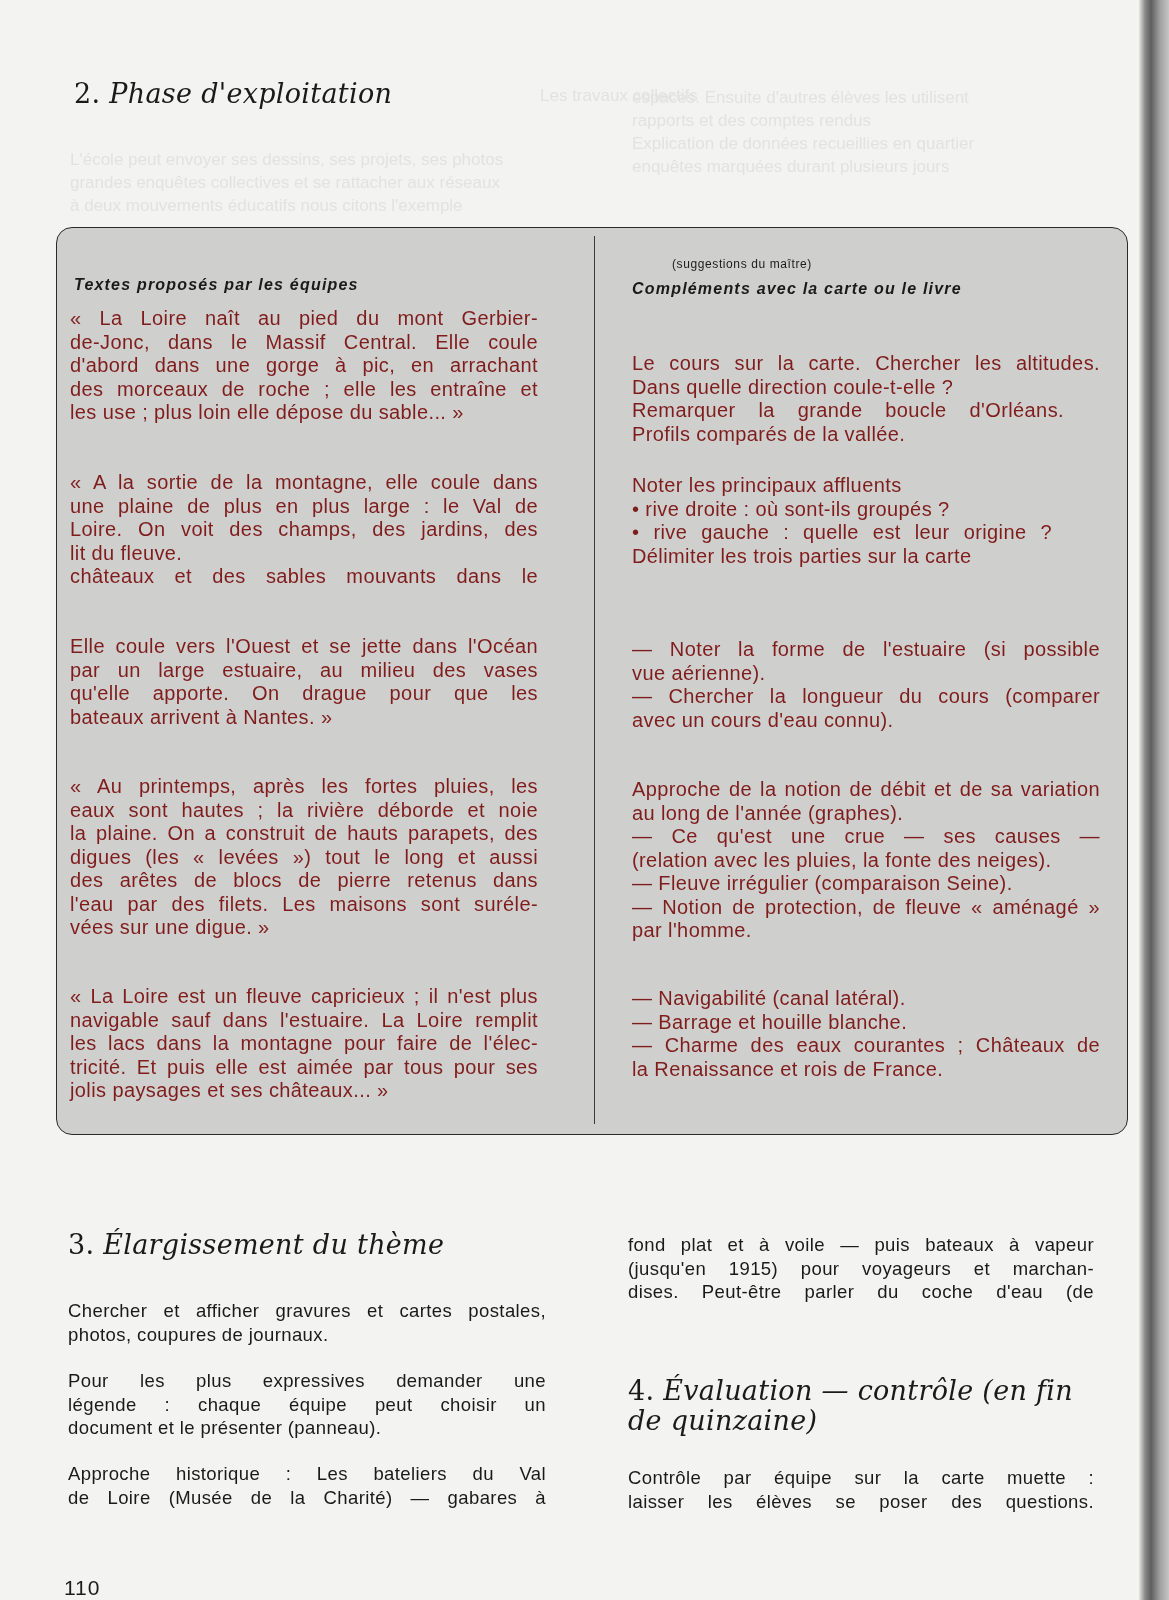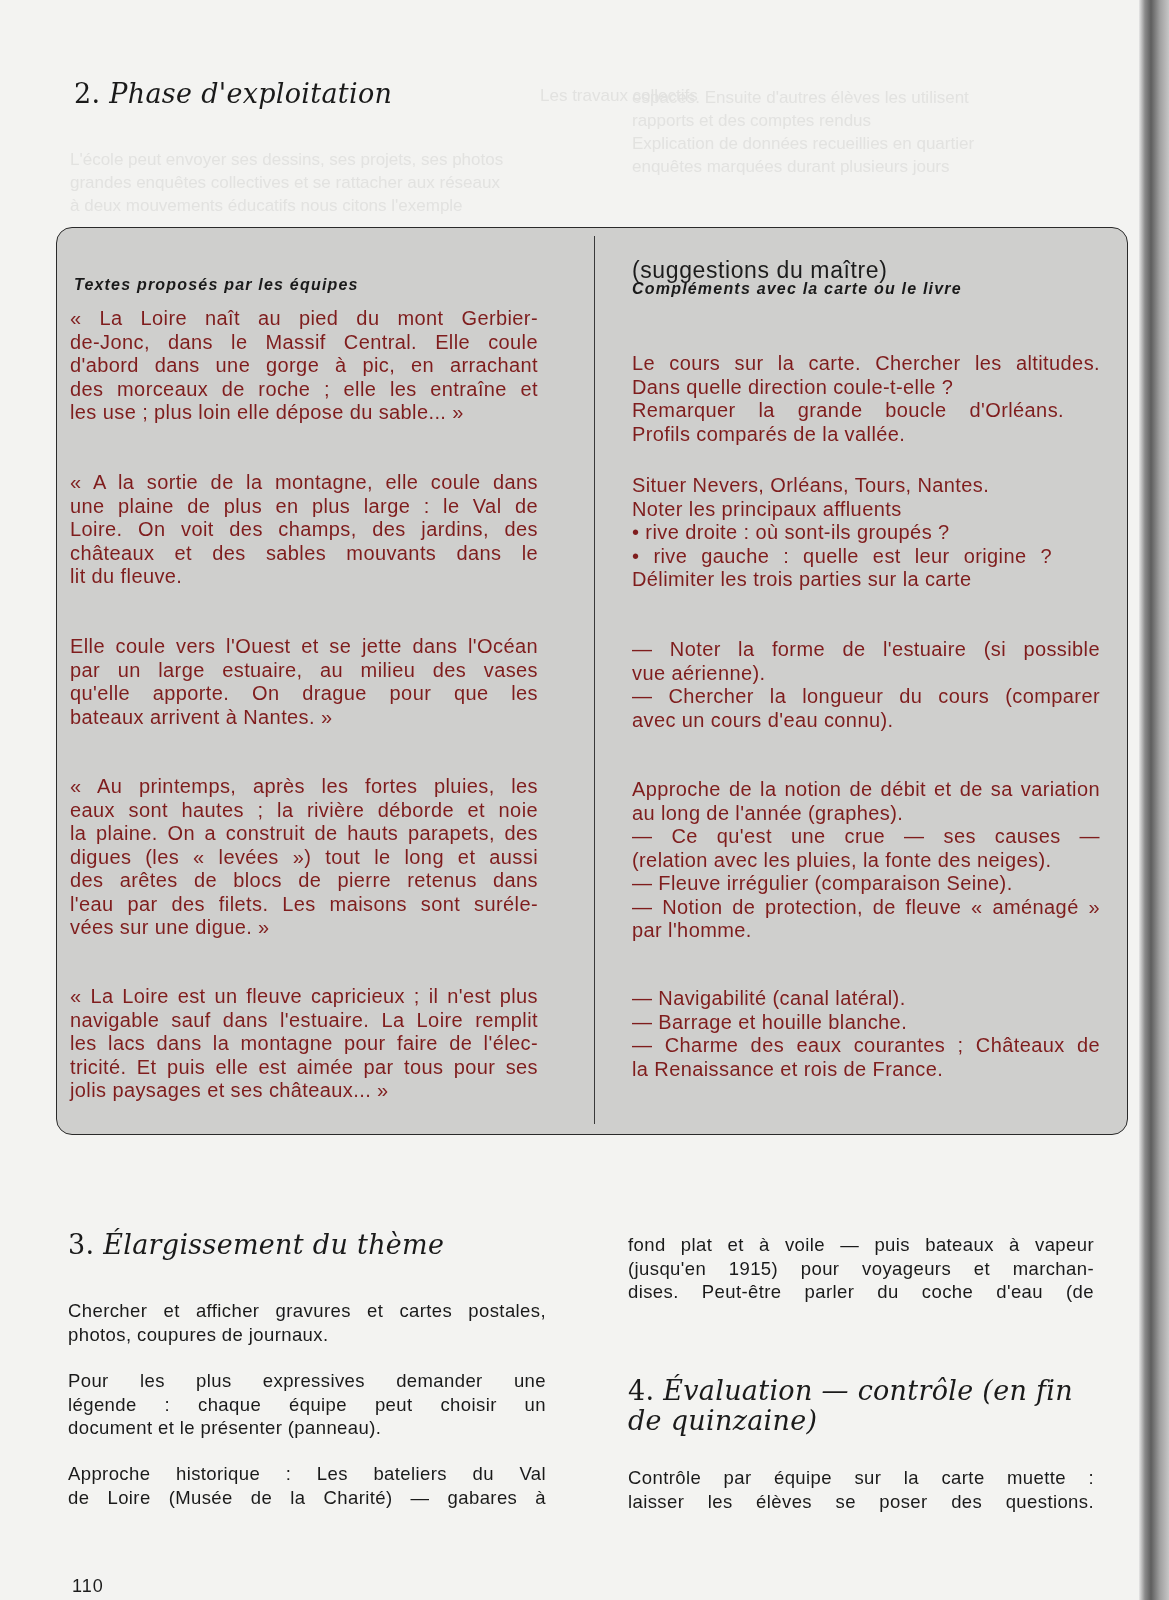--- a/index.html
+++ b/index.html
@@ -31,34 +31,34 @@
       box-sizing: border-box;
     }
     .box-divider {
       position: absolute; left: 594px; top: 236px; width: 1px; height: 888px;
       background: #3a3a3a;
     }
     .col-title {
       position: absolute; font-weight: bold; font-style: italic;
       font-size: 16px; letter-spacing: 1.2px; color: #1a1a1a; margin-top: 46px;
     }
-    .col-sub { position: absolute; font-size: 23px; letter-spacing: 0.6px; }
+    .col-sub { position: absolute; font-size: 12px; letter-spacing: 0.6px; margin-left: 40px; }
     .para {
       position: absolute; font-size: 20px; line-height: 23.5px;
       text-align: justify; letter-spacing: 0.4px; color: #7f1d1d;
     }
     .para .ln { display: block; text-align: justify; text-align-last: justify; }
     .para .ln.last { text-align-last: left; }
     .body-text {
       position: absolute; font-size: 18.5px; line-height: 23.5px;
       letter-spacing: 0.4px; color: #1a1a1a;
     }
     .body-text .ln { display: block; text-align: justify; text-align-last: justify; }
     .body-text .ln.last { text-align-last: left; }
-    .page-number { position: absolute; left: 72px; top: 1576px; font-size: 18px; letter-spacing: 1px; }
+    .page-number { position: absolute; left: 64px; top: 1576px; font-size: 21px; letter-spacing: 1px; }
     sup { font-size: 11px; vertical-align: super; line-height: 0; }
   </style>
 </head>
 <body>
 
 <div class="ghost" style="left:540px;top:84px;width:560px;height:30px;">
   <span>Les travaux collectifs</span>
 </div>
 <div class="ghost" style="left:70px;top:148px;width:480px;height:72px;">
   <span style="display:block">L'école peut envoyer ses dessins, ses projets, ses photos</span>
@@ -95,25 +95,24 @@
   <span class="ln">Le cours sur la carte. Chercher les altitudes.</span>
   <span class="ln last">Dans quelle direction coule-t-elle ?</span>
   <span class="ln" style="width:432px;">Remarquer la grande boucle d'Orléans.</span>
   <span class="ln last">Profils comparés de la vallée.</span>
 </div>
 
 <div class="para" style="left:70px;top:471px;width:468px;">
   <span class="ln">« A la sortie de la montagne, elle coule dans</span>
   <span class="ln">une plaine de plus en plus large : le Val de</span>
   <span class="ln">Loire. On voit des champs, des jardins, des</span>
+  <span class="ln last">lit du fleuve.</span>
   <span class="ln">châteaux et des sables mouvants dans le</span>
-  <span class="ln last">lit du fleuve.</span>
 </div>
 <div class="para" style="left:632px;top:474px;width:468px;">
-  <span class="ln last">Situer Nevers, Orléans, Tours, Nantes.</span>
   <span class="ln last">Noter les principaux affluents</span>
   <span class="ln last">• rive droite : où sont-ils groupés ?</span>
   <span class="ln" style="width:420px;">• rive gauche : quelle est leur origine ?</span>
   <span class="ln last">Délimiter les trois parties sur la carte</span>
 </div>
 
 <div class="para" style="left:70px;top:635px;width:468px;">
   <span class="ln">Elle coule vers l'Ouest et se jette dans l'Océan</span>
   <span class="ln">par un large estuaire, au milieu des vases</span>
   <span class="ln">qu'elle apporte. On drague pour que les</span>

